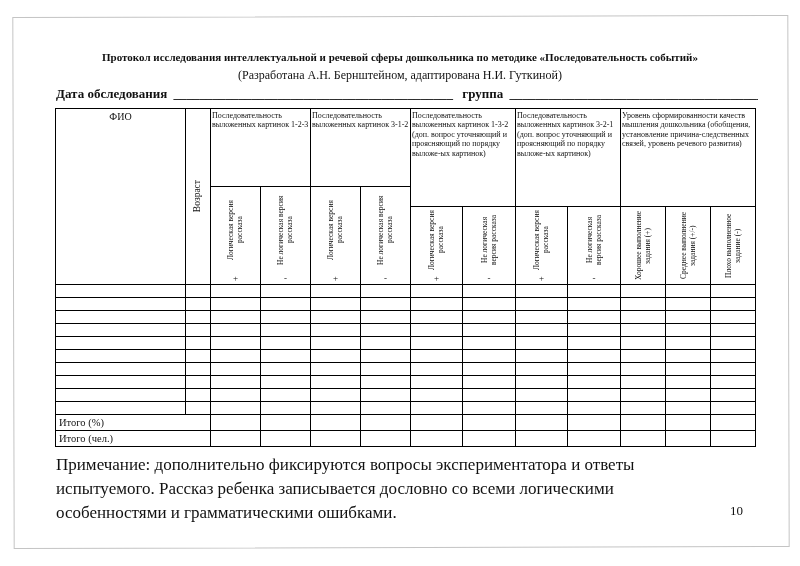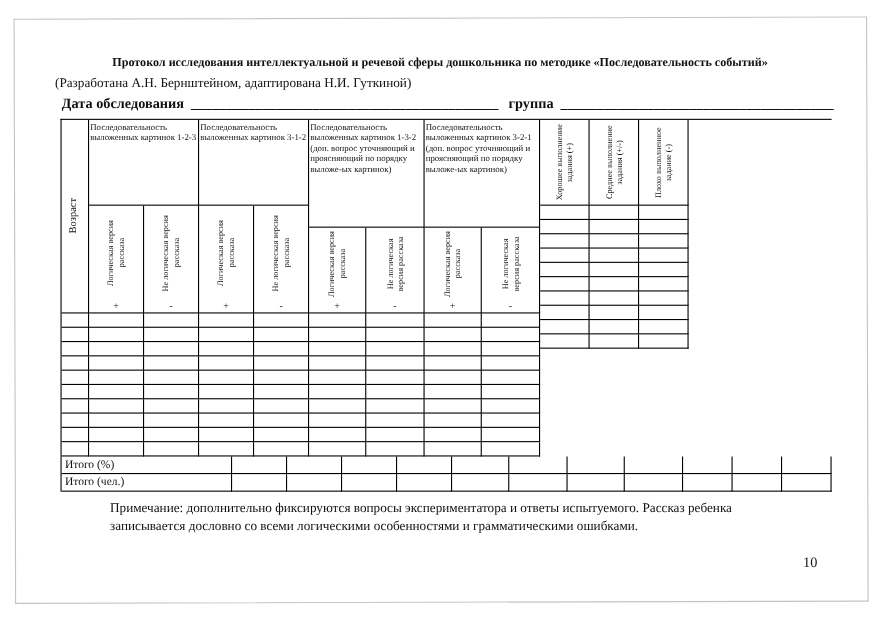--- a/index.html
+++ b/index.html
@@ -11,21 +11,21 @@
   .page-edge {
     position: absolute; left: 13px; top: 16px; width: 776px; height: 532px;
     border: 1px solid #c4c4c4; transform: rotate(-0.15deg); pointer-events: none;
   }
   .title {
     position: absolute; top: 51px; left: 50px; width: 700px;
     text-align: center; font-size: 11px; font-weight: bold; white-space: nowrap;
   }
   .subtitle {
     position: absolute; top: 68px; left: 50px; width: 700px;
-    font-size: 12px;
+    text-align: center; font-size: 12px;
   }
   .dateline {
     position: absolute; top: 86px; left: 56px; width: 702px;
     font-size: 13px; font-weight: bold; white-space: nowrap; overflow: hidden;
   }
   .dlabel { font-weight: bold; }
   .glabel { margin-left: 6px; }
   .blank { font-weight: bold; margin-left: 3px; }
 
   .ptable {
@@ -55,41 +55,54 @@
   .sign { flex: 0 0 auto; height: 11px; line-height: 10px; font-size: 9px; }
   .grows { display: flex; }
   .gsubcol { display: flex; flex-direction: column; }
   .dcell { height: 13px; }
   .trow { display: flex; }
   .tlabel { height: 16px; font-size: 10.5px; line-height: 15px; padding-left: 3px; }
   .tcell { height: 16px; }
 
   .note {
     position: absolute; left: 56px; top: 453px; width: 625px;
-    font-size: 12px; line-height: 1.4; margin-left: 44px;
+    font-size: 17px; line-height: 1.4;
   }
   .pagenum {
     position: absolute; top: 503px; right: 57px; font-size: 13px;
   }
 </style>
 </head>
 <body>
 
 <div class="sheet">
   <div class="page-edge"></div>
   <div class="title">Протокол исследования интеллектуальной и речевой сферы дошкольника по методике «Последовательность событий»</div>
   <div class="subtitle">(Разработана А.Н. Бернштейном, адаптирована Н.И. Гуткиной)</div>
   <div class="dateline">
     <span class="dlabel">Дата обследования</span>
     <span class="blank">___________________________________________</span>
     <span class="dlabel glabel">группа</span>
     <span class="blank">__________________________________________</span>
   </div>
   <div class="ptable" id="ptable">
       <div class="pt-main">
+        <div class="pcol" style="width: 130px;">
+          <div class="c hcell fio-head" style="height: 176px;">ФИО</div>
+          <div class="c dcell"></div>
+          <div class="c dcell"></div>
+          <div class="c dcell"></div>
+          <div class="c dcell"></div>
+          <div class="c dcell"></div>
+          <div class="c dcell"></div>
+          <div class="c dcell"></div>
+          <div class="c dcell"></div>
+          <div class="c dcell"></div>
+          <div class="c dcell"></div>
+        </div>
         <div class="pcol" style="width: 25px;">
           <div class="c hcell age-head" style="height: 176px;">
             <div class="age-vtext">Возраст</div>
           </div>
           <div class="c dcell"></div>
           <div class="c dcell"></div>
           <div class="c dcell"></div>
           <div class="c dcell"></div>
           <div class="c dcell"></div>
           <div class="c dcell"></div>
@@ -248,20 +261,21 @@
               <div class="c dcell"></div>
               <div class="c dcell"></div>
               <div class="c dcell"></div>
               <div class="c dcell"></div>
               <div class="c dcell"></div>
               <div class="c dcell"></div>
             </div>
           </div>
         </div>
         <div class="pgroup" style="width: 135px;">
+          <div class="c ghead" style="height: 98px;">Уровень сформированности качеств мышления дошкольника (обобщения, установление причина-следственных связей, уровень речевого развития)</div>
           <div class="gsub" style="height: 78px;">
             <div class="c scell" style="width: 45px;">
               <div class="vtext">Хорошее выполнение задания (+)</div>
             </div>
             <div class="c scell" style="width: 45px;">
               <div class="vtext">Среднее выполнение задания (+/-)</div>
             </div>
             <div class="c scell" style="width: 45px;">
               <div class="vtext">Плохо выполненное задание (-)</div>
             </div>

